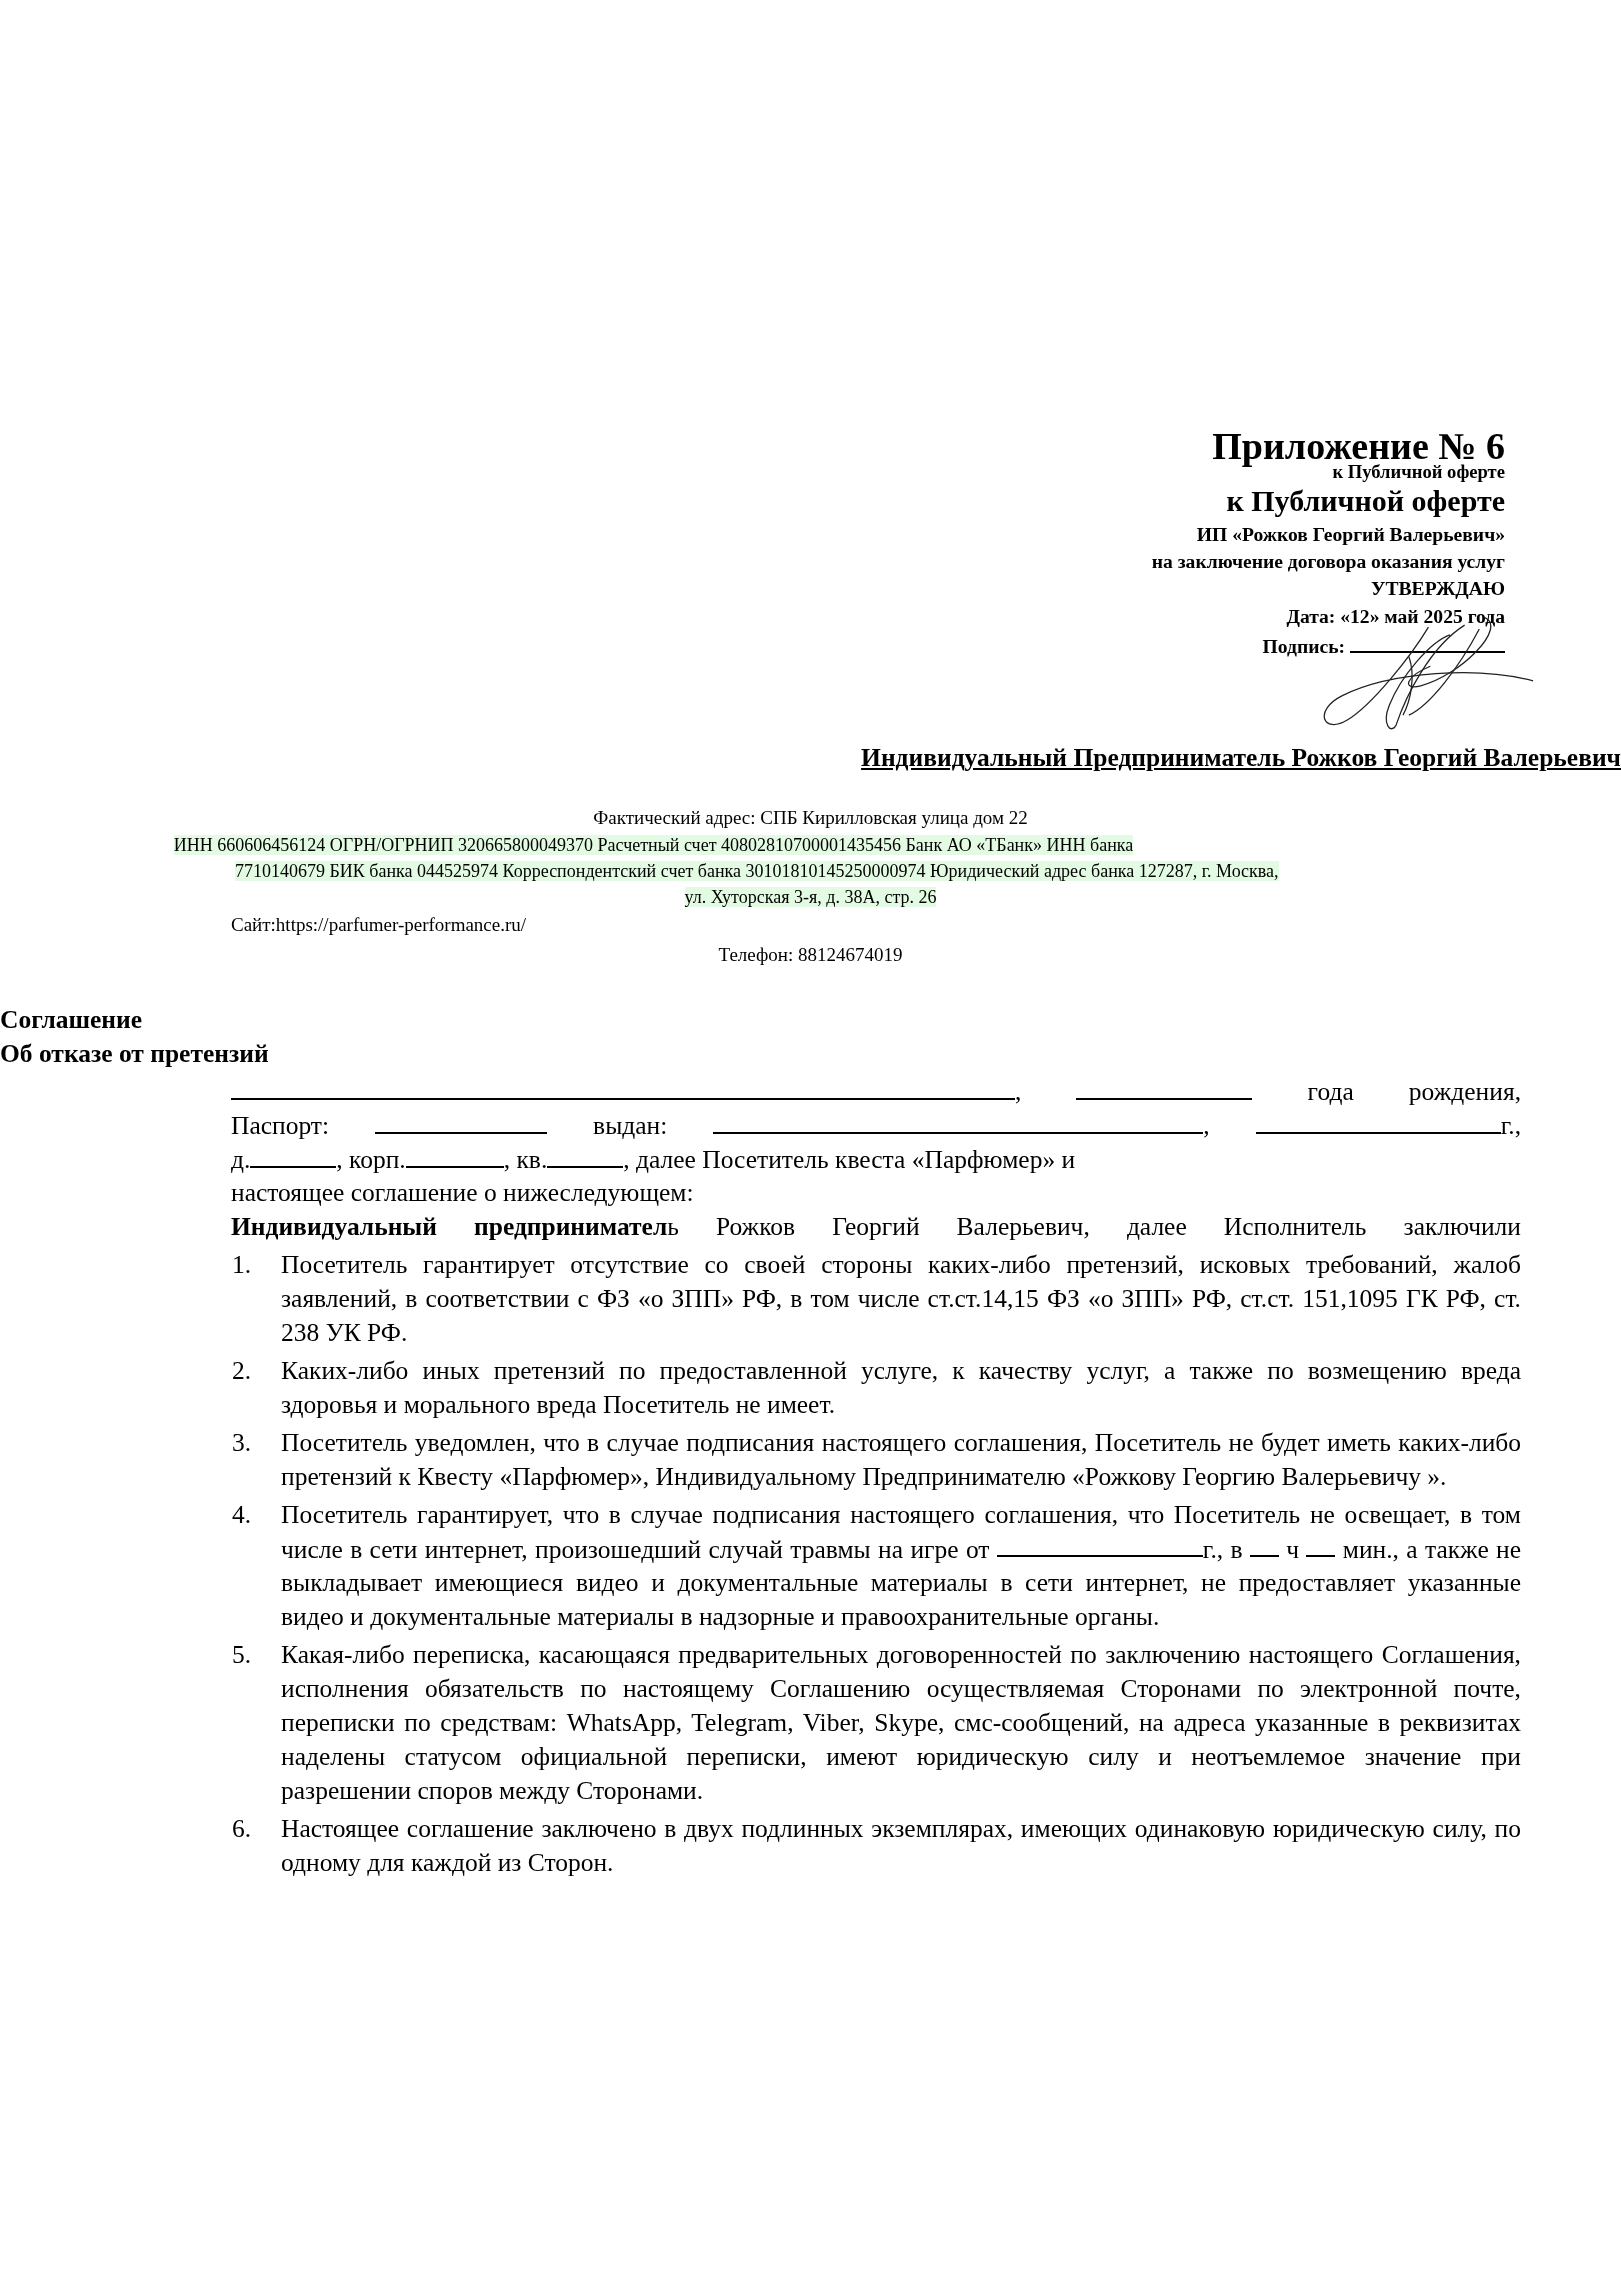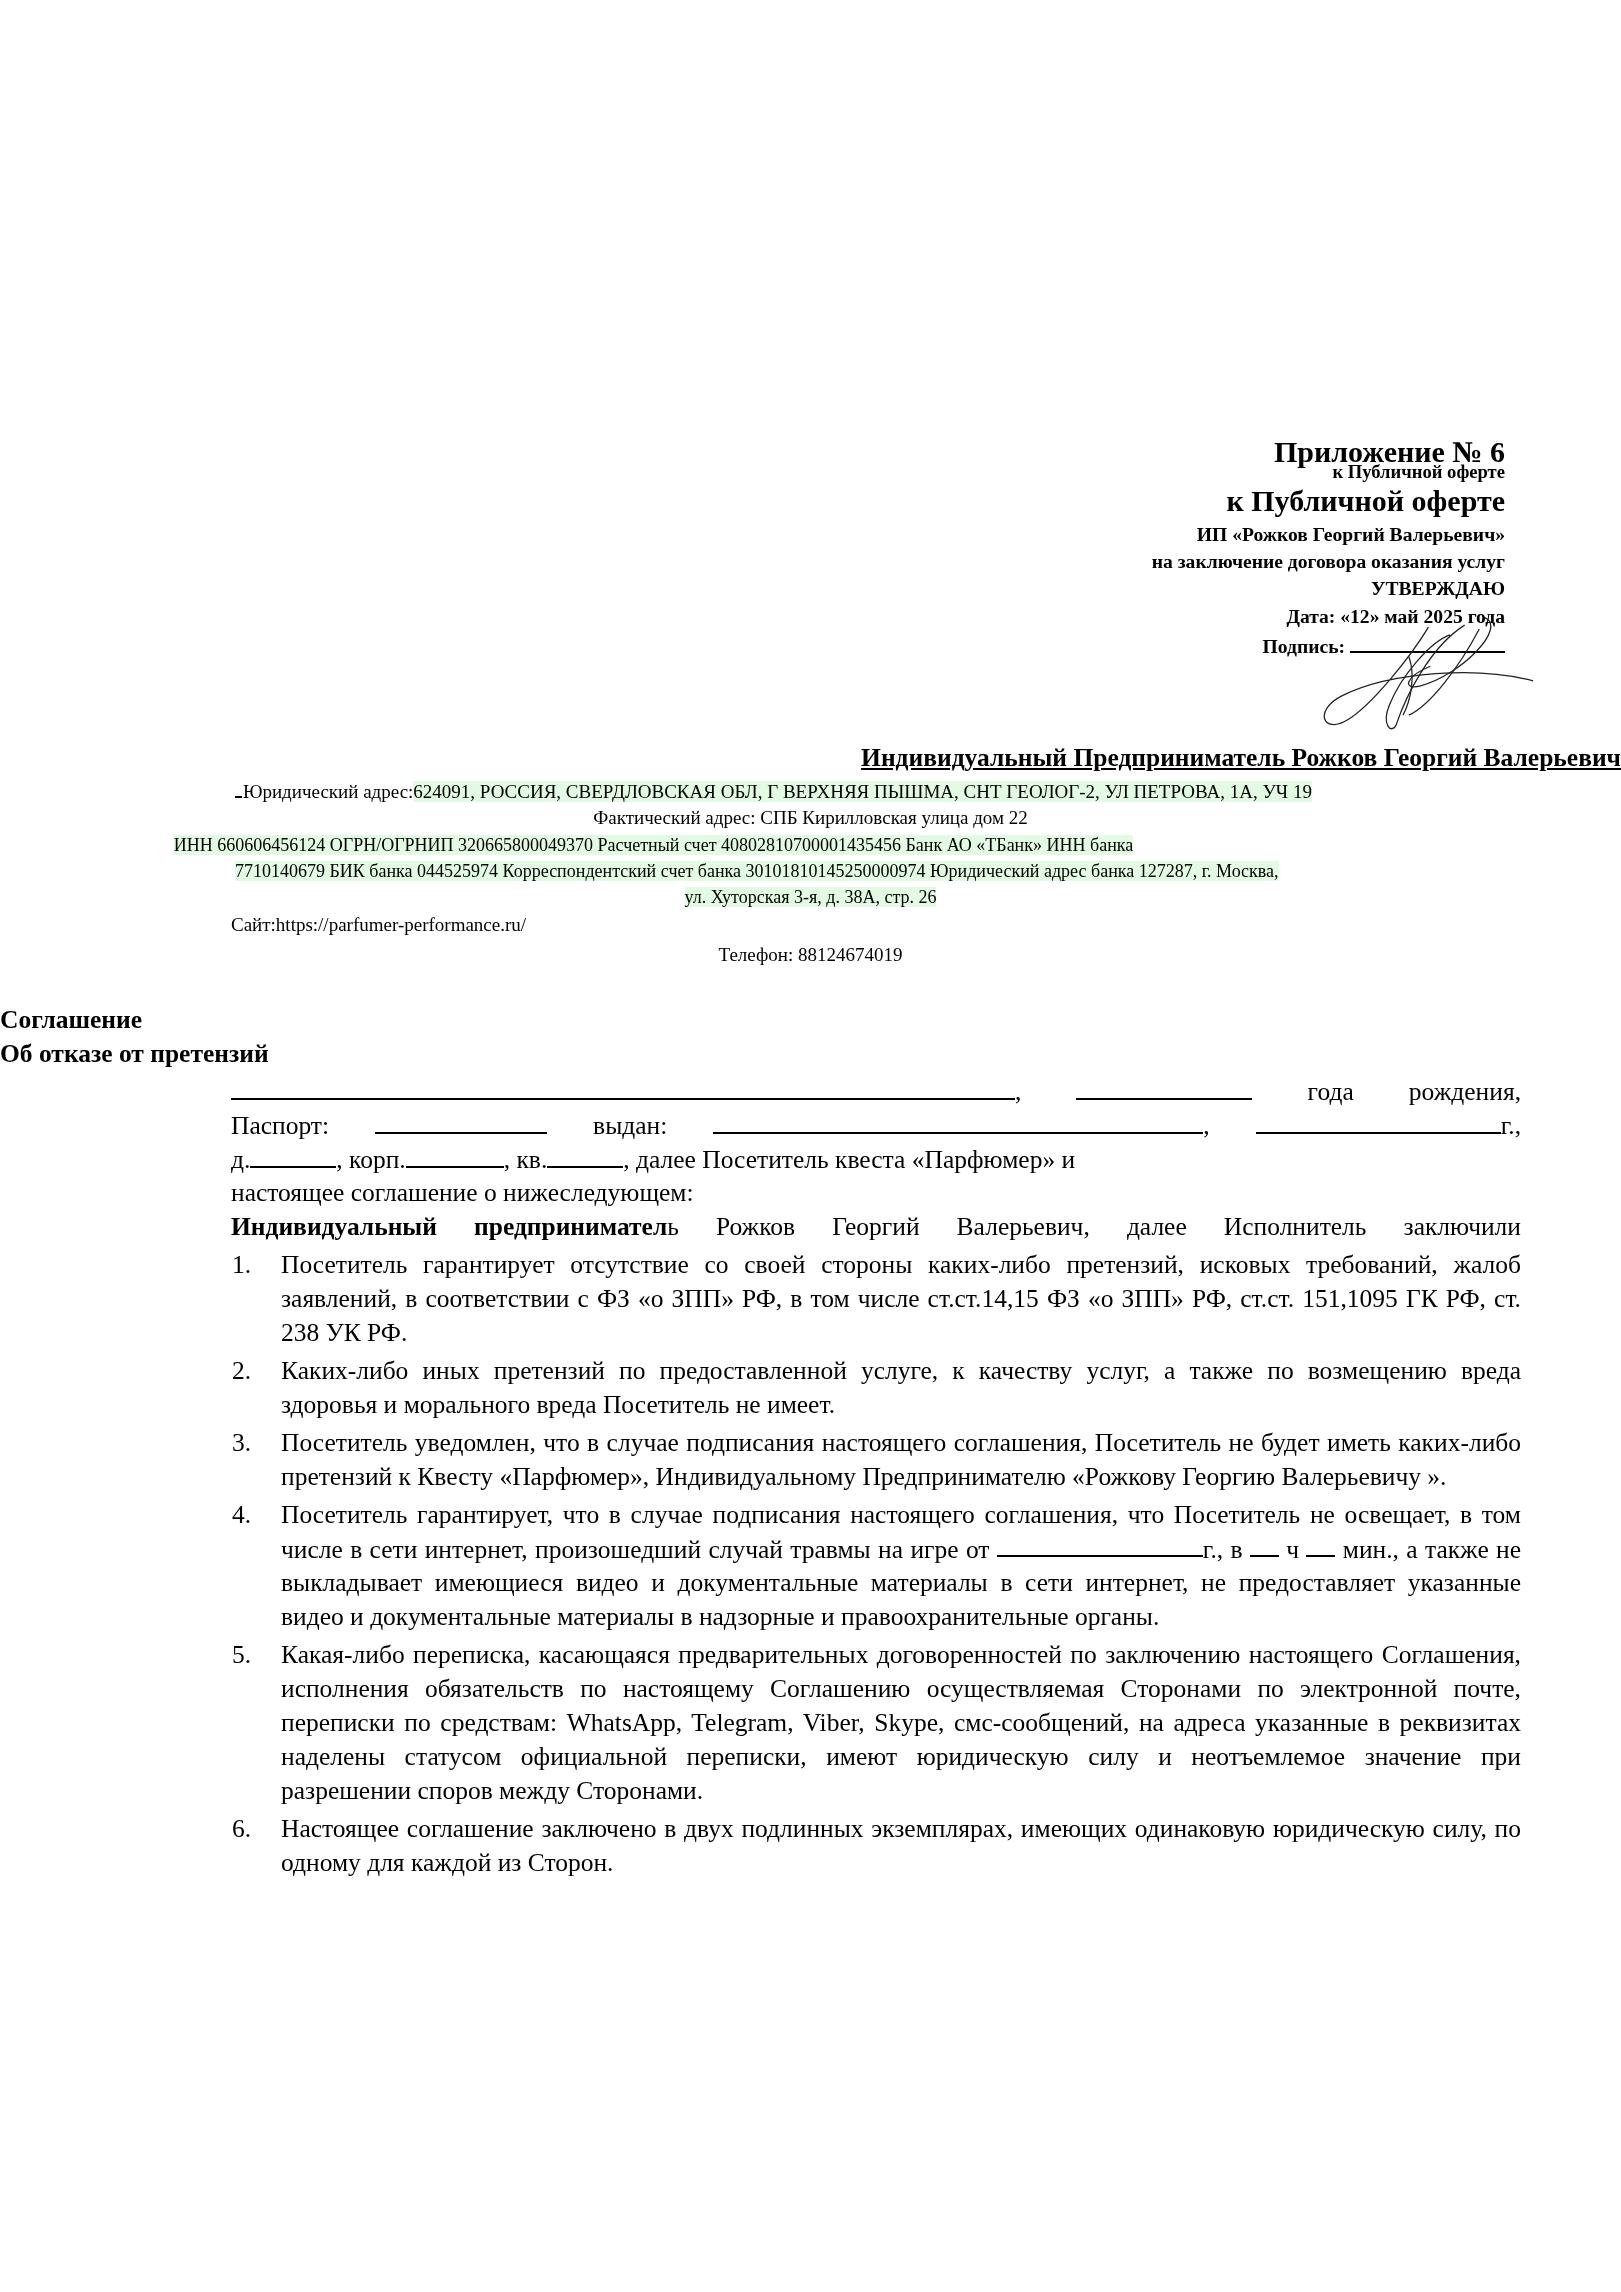--- a/index.html
+++ b/index.html
@@ -2,21 +2,21 @@
 <html><head>
   <meta charset="utf-8">
   <style>
     html, body { margin: 0; padding: 0; background: #ffffff; }
     body { width: 1621px; height: 2293px; position: relative; overflow: hidden;
            font-family: "Liberation Serif", "DejaVu Serif", serif; color: #000; }
     .page { position: absolute; left: 0; top: 0; width: 1621px; height: 2293px; }
 
     
     .hdr { position: absolute; right: 116px; text-align: right; font-weight: bold; white-space: nowrap; }
-    .h-title { top: 435px; font-size: 30px; }
+    .h-title { top: 424px; font-size: 38px; }
     .h-sub1 { top: 461px; font-size: 18.6px; }
     .h-sub2 { top: 484px; font-size: 30px; }
     .h-ip { top: 524px; font-size: 19.6px; }
     .h-contract { top: 551px; font-size: 19.6px; }
     .h-approve { top: 578px; font-size: 19.6px; }
     .h-date { top: 606px; font-size: 19.6px; }
     .h-sign { top: 633px; font-size: 19.6px; }
     .sig-line { display: inline-block; width: 155px; border-bottom: 2px solid #000; height: 17.6px; vertical-align: baseline; }
     .signature { position: absolute; left: 1313px; top: 617px; width: 225px; height: 118px; }
 
@@ -67,23 +67,20 @@
     <g fill="none" stroke="#222" stroke-width="1.3">
       <path d="M155 8 C120 30, 95 80, 85 110 C80 120, 70 110, 78 90 C90 60, 120 25, 140 18"></path>
       <path d="M170 12 C150 50, 120 90, 98 100"></path>
       <path d="M118 10 C100 40, 60 90, 35 105 C10 120, 0 95, 30 80 C80 55, 170 50, 225 65"></path>
       <path d="M175 0 C200 10, 150 60, 110 70 C90 75, 95 60, 120 50"></path>
       <path d="M98 40 C105 60, 100 85, 92 100"></path>
     </g>
   </svg>
 
   <div class="company-name">Индивидуальный Предприниматель Рожков Георгий Валерьевич</div>
-  <div class="addr-line legal-addr">
-    <span class="dash"></span><span>Юридический адрес:</span><span class="hl">624091, РОССИЯ, СВЕРДЛОВСКАЯ ОБЛ, Г ВЕРХНЯЯ ПЫШМА, СНТ ГЕОЛОГ-2, УЛ ПЕТРОВА, 1А, УЧ 19</span>
-  </div>
   <div class="addr-line fact-addr">Фактический адрес: СПБ Кирилловская улица дом 22</div>
   <div class="addr-line req1"><span class="hl">ИНН 660606456124 ОГРН/ОГРНИП 320665800049370 Расчетный счет 40802810700001435456 Банк АО «ТБанк» ИНН банка</span></div>
   <div class="addr-line req2"><span class="hl">7710140679 БИК банка 044525974 Корреспондентский счет банка 30101810145250000974 Юридический адрес банка 127287, г. Москва,</span></div>
   <div class="addr-line req3"><span class="hl">ул. Хуторская 3-я, д. 38А, стр. 26</span></div>
   <div class="addr-line site">Сайт:https://parfumer-performance.ru/</div>
   <div class="addr-line phone">Телефон: 88124674019</div>
 
   <div class="agr-title agr-t1">Соглашение</div>
   <div class="agr-title agr-t2">Об отказе от претензий</div>
 

